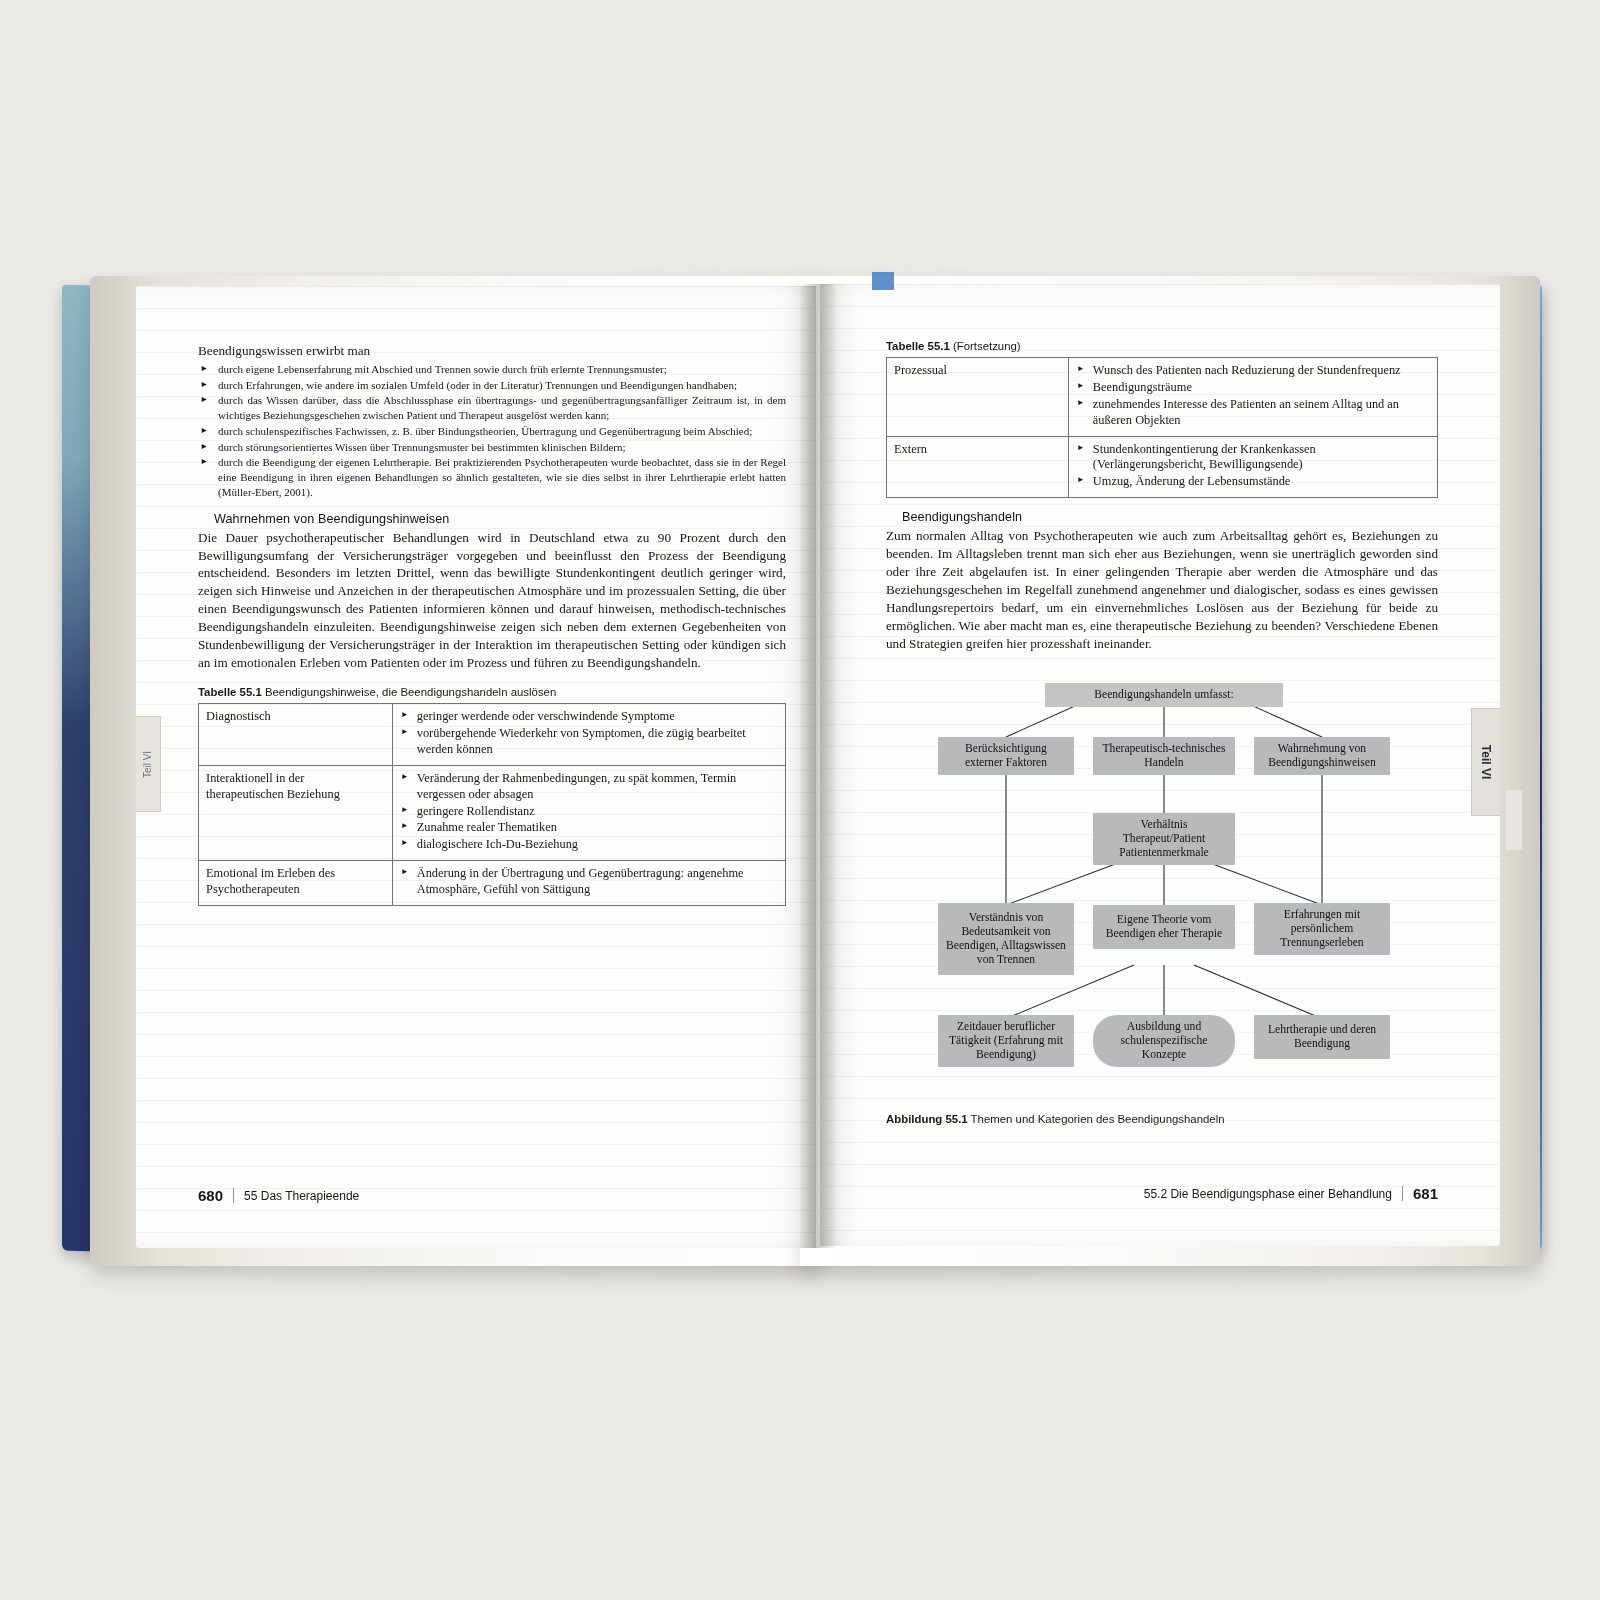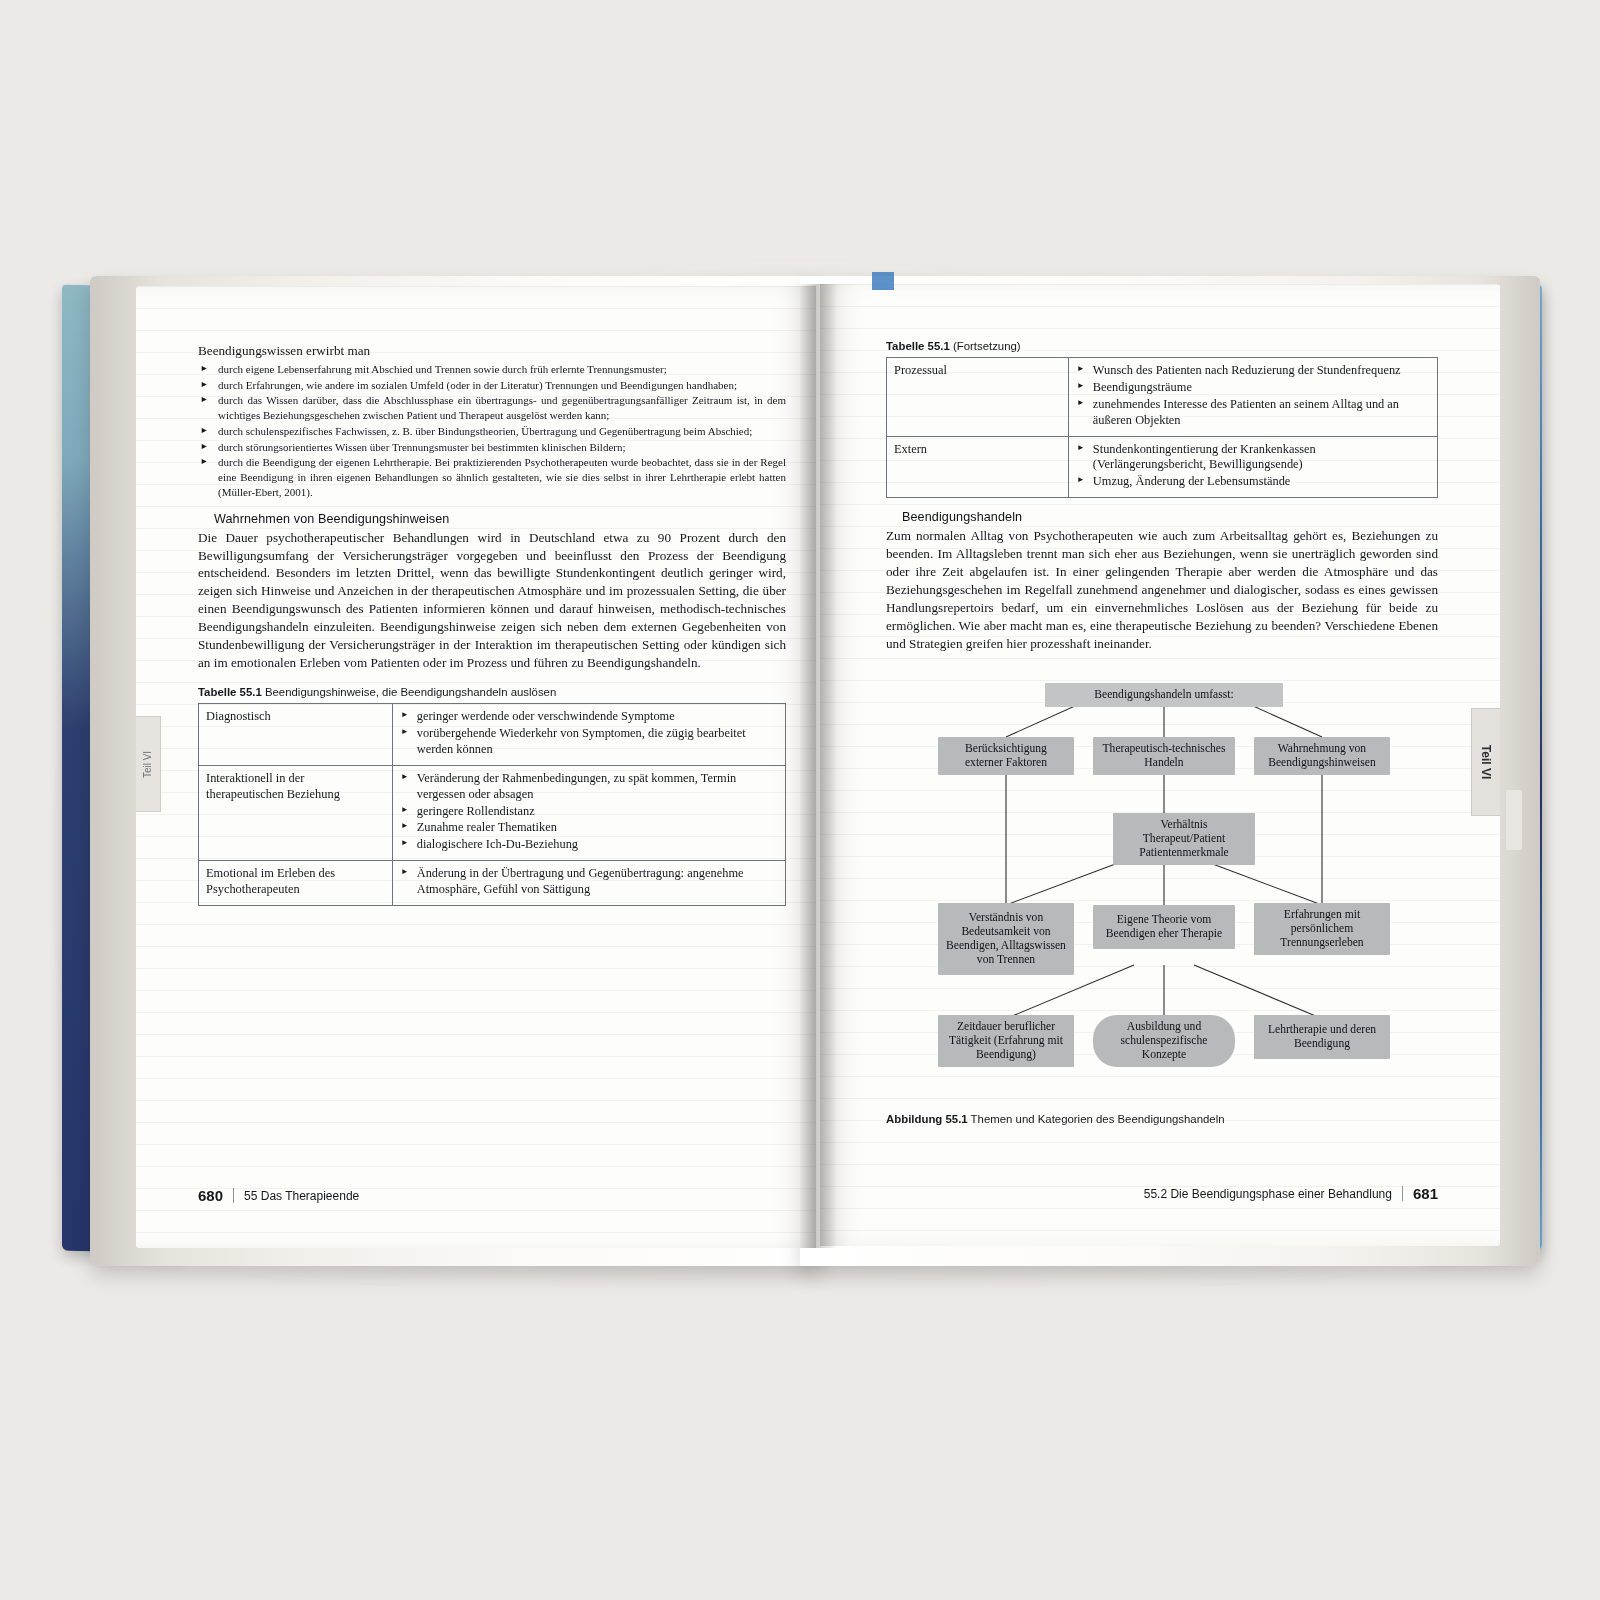--- a/index.html
+++ b/index.html
@@ -306,21 +306,21 @@
             <line x1="308" y1="300" x2="432" y2="352"></line>
           </g>
         </svg>
 
         <div class="node head" style="left:159px;top:18px;width:238px;height:24px;">Beendigungshandeln umfasst:</div>
 
         <div class="node" style="left:52px;top:72px;width:136px;height:38px;">Berücksichtigung externer Faktoren</div>
         <div class="node" style="left:207px;top:72px;width:142px;height:38px;">Therapeutisch-technisches Handeln</div>
         <div class="node" style="left:368px;top:72px;width:136px;height:38px;">Wahrnehmung von Beendigungshinweisen</div>
 
-        <div class="node" style="left:207px;top:148px;width:142px;height:52px;margin-left:20px;">Verhältnis Therapeut/Patient Patientenmerkmale</div>
+        <div class="node" style="left:207px;top:148px;width:142px;height:52px;">Verhältnis Therapeut/Patient Patientenmerkmale</div>
 
         <div class="node" style="left:52px;top:238px;width:136px;height:72px;">Verständnis von Bedeutsamkeit von Beendigen, Alltagswissen von Trennen</div>
         <div class="node" style="left:207px;top:240px;width:142px;height:44px;">Eigene Theorie vom Beendigen eher Therapie</div>
         <div class="node" style="left:368px;top:238px;width:136px;height:52px;">Erfahrungen mit persönlichem Trennungserleben</div>
 
         <div class="node" style="left:52px;top:350px;width:136px;height:52px;">Zeitdauer beruflicher Tätigkeit (Erfahrung mit Beendigung)</div>
         <div class="node" style="left:207px;top:350px;width:142px;height:52px;border-radius:24px;">Ausbildung und schulenspezifische Konzepte</div>
         <div class="node" style="left:368px;top:350px;width:136px;height:44px;">Lehrtherapie und deren Beendigung</div>
       </div>
 

